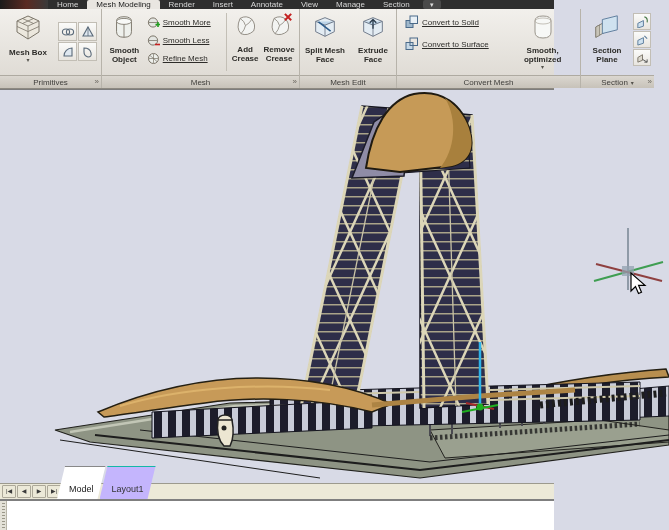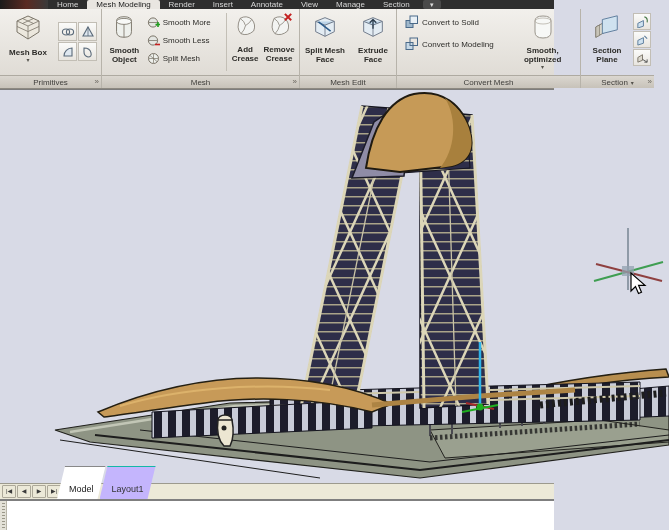--- a/index.html
+++ b/index.html
@@ -17,21 +17,21 @@
   
   .ribbon { height:80px; display:flex; background:linear-gradient(#f2f0ec,#dcd8d1); border-bottom:1px solid #8d8981; }
   .panel { display:flex; flex-direction:column; border-right:1px solid #b7b3aa; }
   .panel-body { flex:1; display:flex; align-items:stretch; padding:1px 2px; }
   .panel-label { height:13px; font-size:8px; color:#3f3e3b; background:linear-gradient(#dbd7d0,#c7c2b9); border-top:1px solid #aeaaa1; display:flex; align-items:center; justify-content:center; gap:3px; position:relative; }
   .ovf { position:absolute; right:2px; top:1px; font-size:8px; color:#6a675f; }
   .btn-lg { display:flex; flex-direction:column; align-items:center; justify-content:flex-start; font-size:8px; line-height:1.12; text-align:center; color:#2d2c29; padding-top:3px; }
   .btn-lg .lbl { margin-top:3px;font-weight:bold; }
   .arr { font-size:6px; color:#55534d; line-height:5px; }
   .rowcol { display:flex; flex-direction:column; justify-content:flex-start; padding-top:4px; gap:2px; }
-  .btn-sm { display:flex; align-items:center; gap:3px; font-size:8px; color:#2d2c29; white-space:nowrap; height:16px; padding:0 2px; }
+  .btn-sm { display:flex; align-items:center; gap:3px; font-size:8px; color:#2d2c29; white-space:nowrap; height:16px; padding:0 2px;text-decoration:underline; }
   .vsep { width:1px; background:#c3bfb6; margin:3px 2px; }
   .prim-grid { display:grid; grid-template-columns:19px 19px; grid-template-rows:19px 19px; gap:1px; margin:12px 2px 0 4px; }
   .cell { border:1px solid #c2beb5; background:linear-gradient(#fbfbfa,#e8e5df); display:flex; align-items:center; justify-content:center; }
   .icol { display:flex; flex-direction:column; gap:1px; margin:3px 1px 0 2px; }
   .icol .cell { width:18px; height:17px; }
 
   
   .viewport { height:394px; background:#d8dae6; border-top:1px solid #7d7d7d; position:relative; }
   .viewport svg { display:block; }
 
@@ -138,21 +138,21 @@
                 <path d="M1.4 6.5 H10.6" stroke="#7a7468" stroke-width="0.8"></path>
                 <path d="M8 10.5 h5" stroke="#c42020" stroke-width="1.6"></path>
               </svg>
             <span>Smooth Less</span>
           </div>
           <div class="btn-sm">
             <svg width="13" height="13" viewBox="0 0 13 13">
                 <circle cx="6.5" cy="6.5" r="5" fill="#eef0ec" stroke="#7a7468"></circle>
                 <path d="M2 6.5 H11 M6.5 2 V11 M3 3.5 L10 9.5" stroke="#7a7468" stroke-width="0.7"></path>
               </svg>
-            <span>Split Mesh</span>
+            <span>Refine Mesh</span>
           </div>
         </div>
         <div class="vsep"></div>
         <div class="btn-lg" style="width:33px">
           <span>
             <svg width="27" height="27" viewBox="0 0 30 30">
                 <path d="M9 6 Q16 2 22 7 Q27 13 24 20 Q17 26 10 23 Q4 17 9 6 Z" fill="#f3f4f2" stroke="#8a857c"></path>
                 <path d="M9 6 Q14 9 15 14 Q20 11 22 7 M15 14 Q14 19 10 23" fill="none" stroke="#8a857c" stroke-width="0.9"></path>
               </svg>
           </span>
@@ -213,21 +213,21 @@
                 <rect x="1" y="5.5" width="7" height="7" fill="#9fb8cc" stroke="#4a6a8a"></rect>
                 <rect x="5" y="1" width="7.5" height="7.5" fill="#e8f0f6" stroke="#4a6a8a"></rect>
               </svg>
             <span>Convert to Solid</span>
           </div>
           <div class="btn-sm">
             <svg width="14" height="14" viewBox="0 0 14 14">
                 <rect x="1" y="5.5" width="7" height="7" fill="#c6d8e6" stroke="#4a6a8a"></rect>
                 <rect x="5" y="1" width="7.5" height="7.5" fill="none" stroke="#4a6a8a"></rect>
               </svg>
-            <span>Convert to Modeling</span>
+            <span>Convert to Surface</span>
           </div>
         </div>
         <div class="btn-lg" style="width:72px">
           <span>
             <svg width="30" height="28" viewBox="0 0 30 28">
                 <path d="M7 8 Q7 3 15 3 Q23 3 23 8 L23 19 Q23 25 15 25 Q7 25 7 19 Z" fill="#f7f8f6" stroke="#9a958c"></path>
                 <ellipse cx="15" cy="8" rx="8" ry="3" fill="none" stroke="#b5b0a6" stroke-width="0.8"></ellipse>
               </svg>
           </span>
           <span class="lbl">Smooth, optimized</span>

